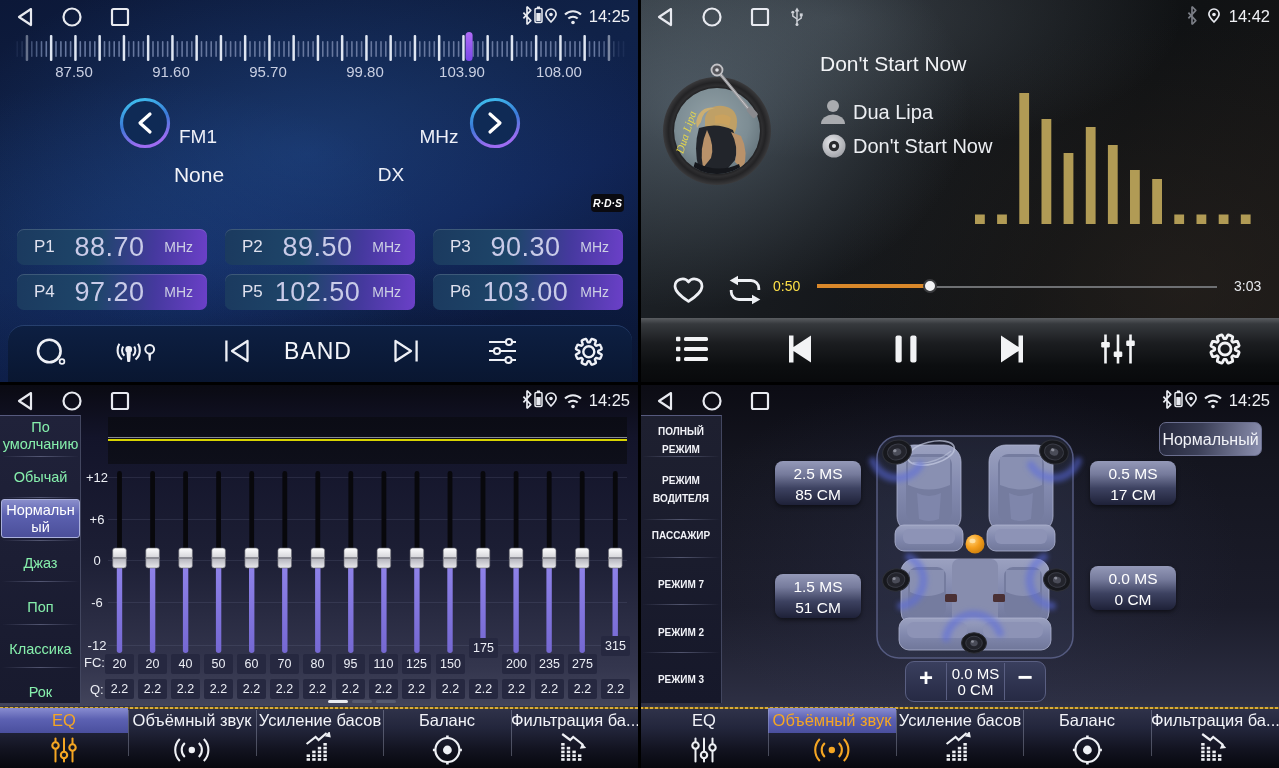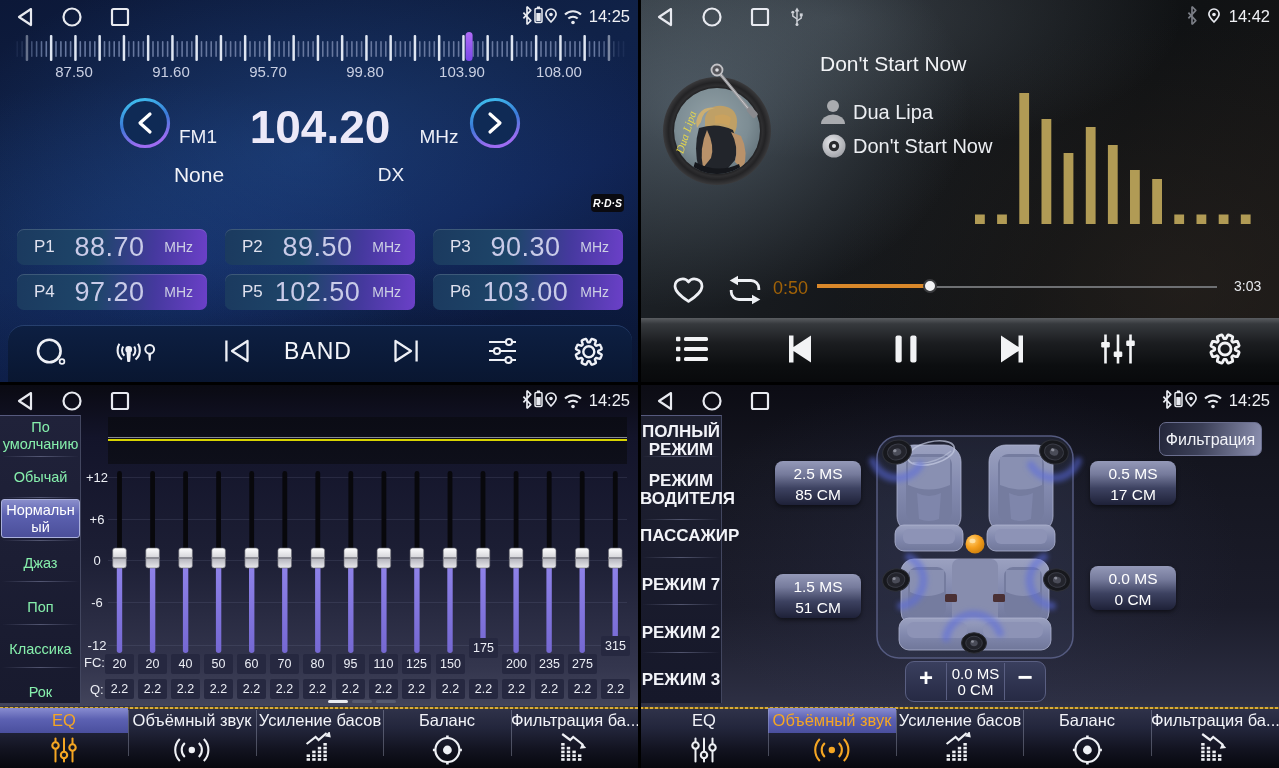--- a/index.html
+++ b/index.html
@@ -9,21 +9,21 @@
 .abs{position:absolute}
 .preset{position:absolute;width:190px;height:36px;border-radius:7px;
 background:linear-gradient(95deg,#1b3a5f 0%,#1e466a 42%,#45399e 72%,#6b40c8 100%);box-shadow:inset 0 1px 0 rgba(255,255,255,0.15);
 display:flex;align-items:center;color:#e6e7f2}
 .pnum{font-size:17px;margin-left:17px;color:#dfe1ee}
 .pfreq{font-size:27px;color:#c9cbe8;flex:1;text-align:center;letter-spacing:0.5px}
 .pmhz{font-size:14px;margin-right:14px;color:#cdd0e4}
 .fqbox{position:absolute;width:29px;height:20px;background:#262840;border-radius:2px;
 color:#eceef5;font-size:12.5px;display:flex;align-items:center;justify-content:center}
 .sbitem{position:absolute;width:81px;text-align:center;color:#86efac;font-size:14.5px;line-height:17px}
-.sbitem4{position:absolute;width:82px;text-align:center;color:#f2f3f8;font-size:17px;font-weight:bold;line-height:18px}
+.sbitem4{position:absolute;width:82px;text-align:center;color:#f2f3f8;font-size:10px;font-weight:bold;line-height:18px}
 .sepline{position:absolute;height:1px;background:linear-gradient(90deg,rgba(150,155,190,0.0),rgba(150,155,190,0.45),rgba(150,155,190,0.0))}
 .tabtxt{position:absolute;top:709px;height:23px;width:127px;color:#f2f3f8;font-size:16.5px;text-align:center;line-height:23px;white-space:nowrap;overflow:hidden}
 .valbtn{position:absolute;width:86px;height:44px;border-radius:8px;
 background:linear-gradient(180deg,#9499b8 0%,#767b9c 30%,#3d4261 62%,#1e2138 100%);
 color:#fff;font-size:15.5px;text-align:center;line-height:21px;padding-top:2px;
 box-shadow:0 2px 4px rgba(0,0,0,0.5)}
 </style></head>
 <body>
 <div class="q" style="left:0;top:0;background:
 radial-gradient(ellipse 520px 280px at 48% 40%, rgba(45,100,185,0.34), rgba(45,100,185,0) 70%),
@@ -212,21 +212,20 @@
           <stop offset="0.55" stop-color="#3a7ad8"></stop>
           <stop offset="1" stop-color="#9d6cf2"></stop>
         </linearGradient>
       </defs>
 <circle cx="145" cy="123" r="23.5" fill="#0f2a55" stroke="url(#ringgrad)" stroke-width="3.2"></circle>
 <path d="M150 114 l-10 9 l10 9" fill="none" stroke="#fff" stroke-width="3.2" stroke-linecap="round" stroke-linejoin="round"></path>
 <circle cx="495" cy="123" r="23.5" fill="#0f2a55" stroke="url(#ringgrad)" stroke-width="3.2"></circle>
 <path d="M490 114 l10 9 l-10 9" fill="none" stroke="#fff" stroke-width="3.2" stroke-linecap="round" stroke-linejoin="round"></path>
 </svg>
     <div class="abs" style="left:158px;top:126px;width:80px;text-align:center;font-size:19px;color:#eef0f8">FM1</div>
-    <div class="abs" style="left:200px;top:100px;width:240px;text-align:center;font-size:46px;font-weight:bold;color:#ece9f8;letter-spacing:0">104.20</div>
     <div class="abs" style="left:399px;top:126px;width:80px;text-align:center;font-size:19px;color:#eef0f8">MHz</div>
     <div class="abs" style="left:159px;top:163px;width:80px;text-align:center;font-size:21px;color:#f2f3f8">None</div>
     <div class="abs" style="left:351px;top:164px;width:80px;text-align:center;font-size:19px;color:#eef0f8">DX</div>
     <div class="abs" style="left:591px;top:194px;width:33px;height:18px;background:#0a0a10;border-radius:4px;
 color:#fff;font-size:10.5px;font-weight:bold;font-style:italic;text-align:center;line-height:18px;letter-spacing:0">R·D·S</div>
     <div class="preset" style="left:17px;top:229px">
 <span class="pnum">P1</span>
       <span class="pfreq">88.70</span>
       <span class="pmhz">MHz</span>
     </div>
@@ -385,21 +384,21 @@
     </svg>
     <svg class="abs" style="left:0;top:260px" width="639" height="60" viewBox="0 0 639 60">
 <path d="M48.5 22 C44.5 16.5 35 19 35 26.2 C35 32.4 43 37.5 48.5 41.3 C54 37.5 62 32.4 62 26.2 C62 19 52.5 16.5 48.5 22 Z" fill="none" stroke="#eef0f4" stroke-width="2.7" stroke-linejoin="round"></path>
 <g fill="none" stroke="#eef0f4" stroke-width="2.8">
 <path d="M97 20.5 L111 20.5 A 7.8 7.8 0 0 1 118.8 28.3 L118.8 30"></path>
 <path d="M113 39.5 L99 39.5 A 7.8 7.8 0 0 1 91.2 31.7 L91.2 30"></path>
 </g>
 <path d="M98 15.7 L98 25.3 L89.7 20.5 Z" fill="#eef0f4"></path>
 <path d="M112 34.7 L112 44.3 L120.3 39.5 Z" fill="#eef0f4"></path>
 </svg>
-    <div class="abs" style="left:133px;top:278px;font-size:18px;color:#a16207">0:50</div>
+    <div class="abs" style="left:133px;top:278px;font-size:14px;color:#fde047">0:50</div>
     <div class="abs" style="left:594px;top:278px;font-size:14px;color:#e8eaee">3:03</div>
     <div class="abs" style="left:177px;top:285.5px;width:400px;height:2.5px;background:#6e7073"></div>
 <div class="abs" style="left:177px;top:284px;width:110px;height:4px;background:#d9882a"></div>
 <div class="abs" style="left:283px;top:279px;width:14px;height:14px;border-radius:50%;background:#f2f3f5;border:2px solid #3a3b3e"></div>
     <div class="abs" style="left:0;top:318px;width:639px;height:66px;background:linear-gradient(180deg,#5a5d61 0%,#36393d 9%,#1b1d20 38%,#0c0e10 72%,#08090b 100%)"></div>
     <svg class="abs" style="left:0;top:318px" width="639" height="66" viewBox="0 0 639 66">
 <g fill="#f2f3f5">
 <g transform="translate(52,31)">
 <rect x="-16" y="-12.2" width="4.4" height="4.4" rx="1"></rect>
           <rect x="-8" y="-12" width="24" height="4" rx="1.6"></rect>
@@ -626,21 +625,21 @@
 <div class="sepline" style="left:642px;top:604px;width:78px"></div>
 <div class="sepline" style="left:642px;top:652px;width:78px"></div>
 <div class="sbitem4" style="left:640px;top:423px">ПОЛНЫЙ<br>РЕЖИМ</div>
 <div class="sbitem4" style="left:640px;top:472px">РЕЖИМ<br>ВОДИТЕЛЯ</div>
 <div class="sbitem4" style="left:640px;top:527px">ПАССАЖИР</div>
 <div class="sbitem4" style="left:640px;top:576px">РЕЖИМ 7</div>
 <div class="sbitem4" style="left:640px;top:624px">РЕЖИМ 2</div>
 <div class="sbitem4" style="left:640px;top:671px">РЕЖИМ 3</div>
 <div class="abs" style="left:1159px;top:422px;width:103px;height:34px;border-radius:7px;
 background:linear-gradient(100deg,#23263a 0%,#3c4058 40%,#8c90b0 100%);border:1px solid #6a6e8e;
-color:#f2f3f8;font-size:16px;text-align:center;line-height:33px">Фильтрация</div>
+color:#f2f3f8;font-size:16px;text-align:center;line-height:33px">Нормальный</div>
 <svg class="abs" style="left:855px;top:420px" width="240" height="260" viewBox="0 0 240 260">
 <defs>
 <linearGradient id="seatg" x1="0" y1="0" x2="0" y2="1">
 <stop offset="0" stop-color="#9ba1c0"></stop>
         <stop offset="0.5" stop-color="#8289ae"></stop>
         <stop offset="1" stop-color="#70779a"></stop>
 </linearGradient>
 <filter id="blur2" x="-50%" y="-50%" width="200%" height="200%">
         <feGaussianBlur stdDeviation="2.5"></feGaussianBlur>
       </filter>

